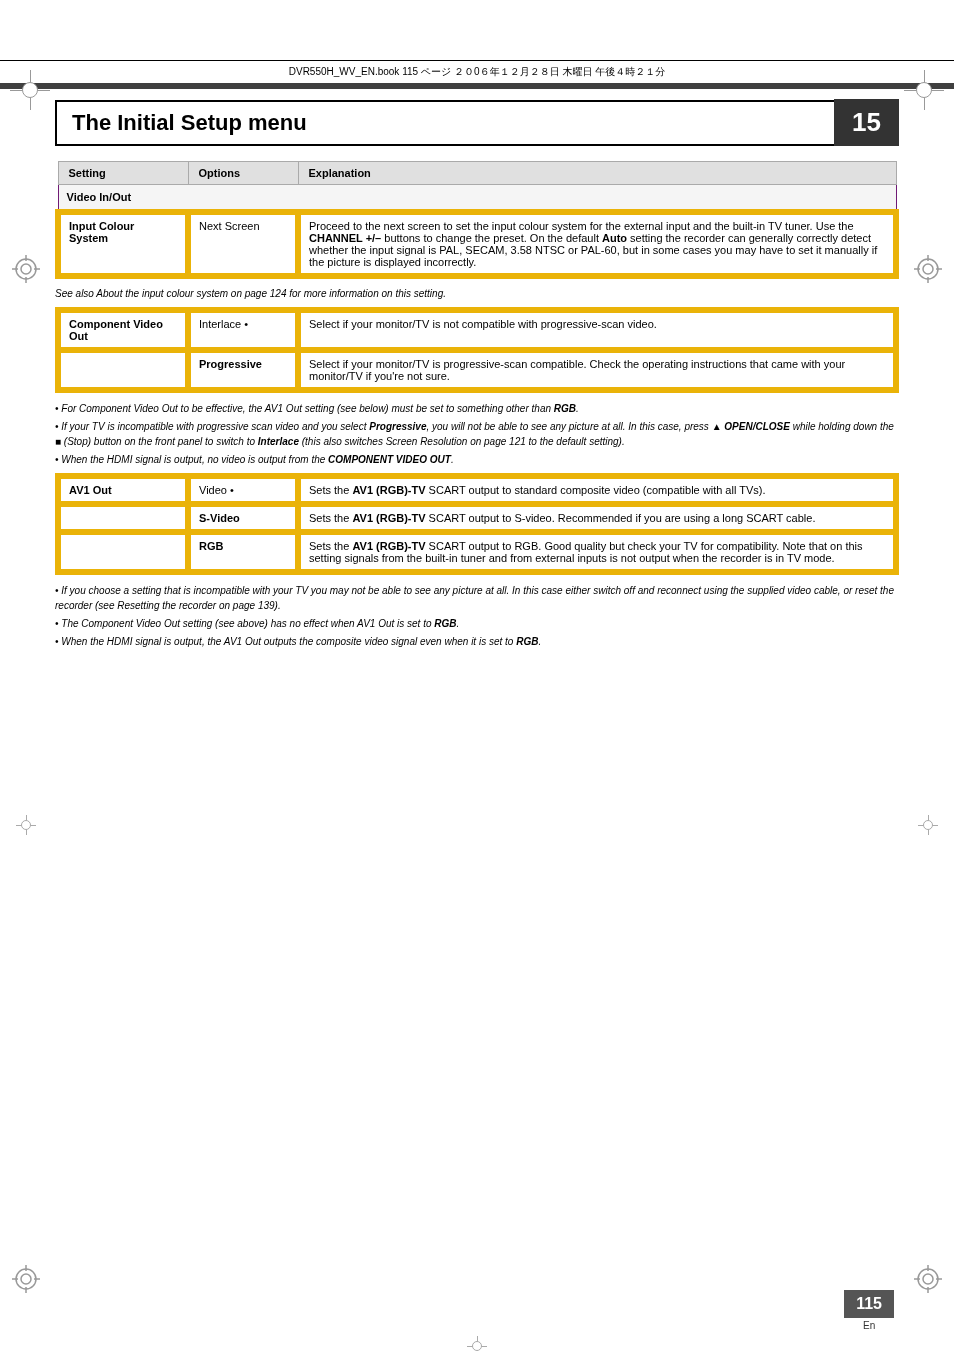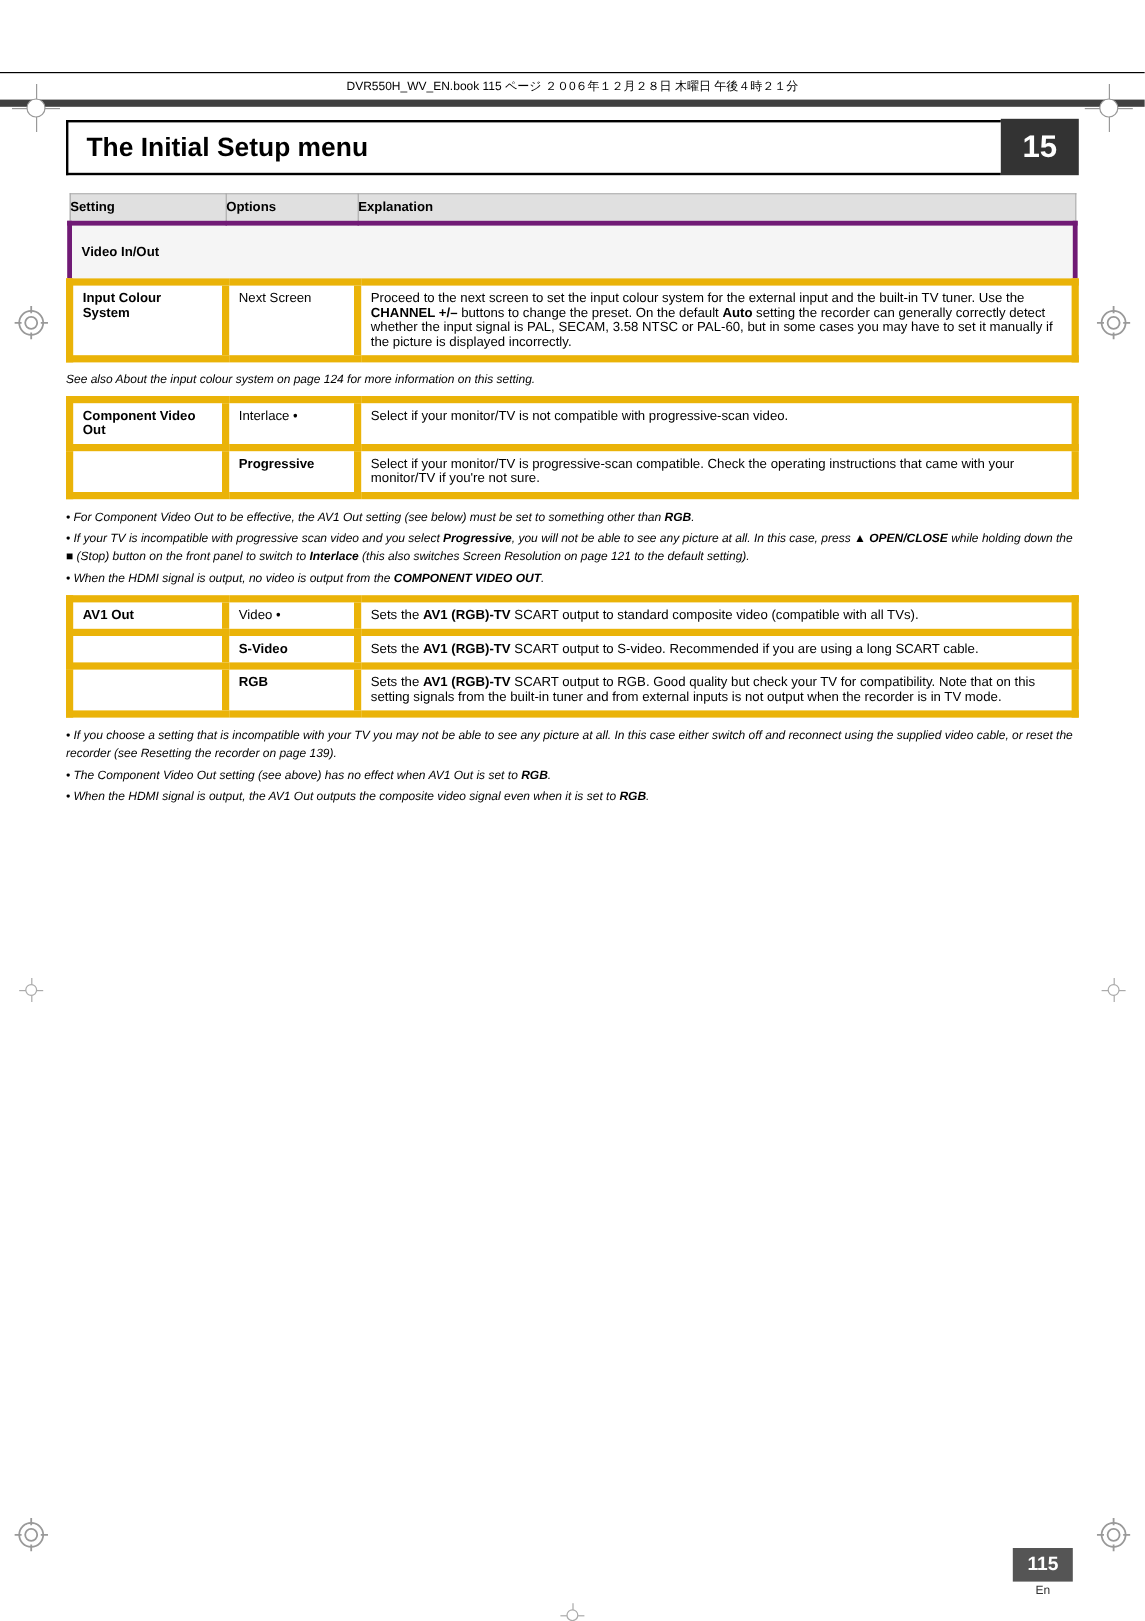--- a/index.html
+++ b/index.html
@@ -119,21 +119,21 @@
     
     .settings-table {
       width: 100%;
       border-collapse: collapse;
       margin-bottom: 8px;
     }
 
     .settings-table th {
       background: #e0e0e0;
       border: 1px solid #aaa;
-      padding: 5px 0;
+      padding: 5px 10px;
       text-align: left;
       font-size: 11px;
       font-weight: bold;
     }
 
     .settings-table td {
       border: 6px solid #eab308;
       padding: 5px 8px;
       font-size: 11px;
       vertical-align: top;
@@ -150,22 +150,22 @@
       border-right: 1px solid #ccc;
     }
 
     .settings-table td.explanation-col {
       width: calc(100% - 240px);
     }
 
     .section-header td {
       font-weight: bold;
       background: #f5f5f5;
-      border: 4px solid #701a75;
-      padding: 16px 8px;
+      border: 1px solid #701a75;
+      padding: 6px 8px;
       font-size: 11px;
     }
 
     
     .note-text {
       font-size: 10px;
       font-style: italic;
       margin: 4px 0 6px 0;
       line-height: 1.4;
     }

